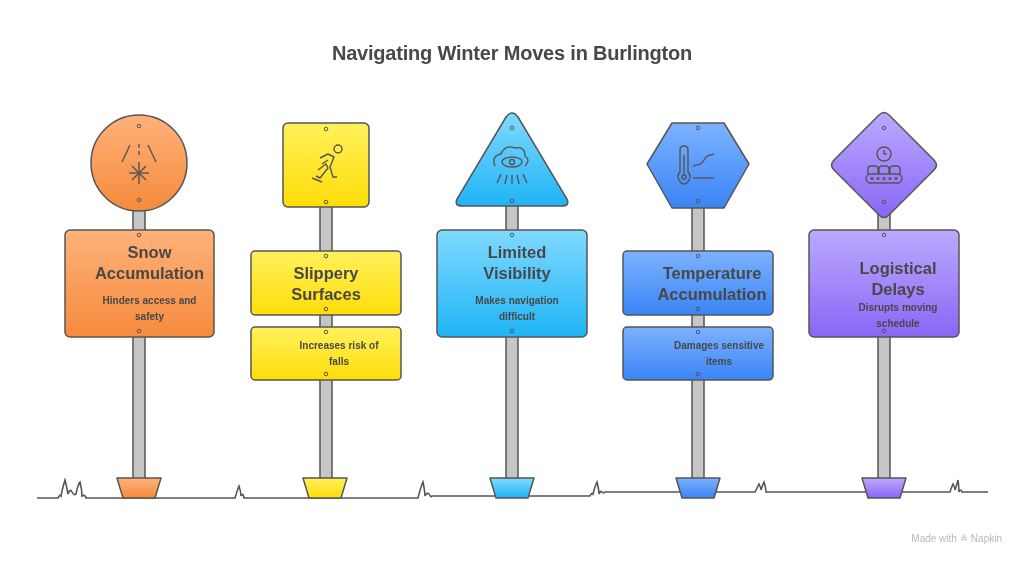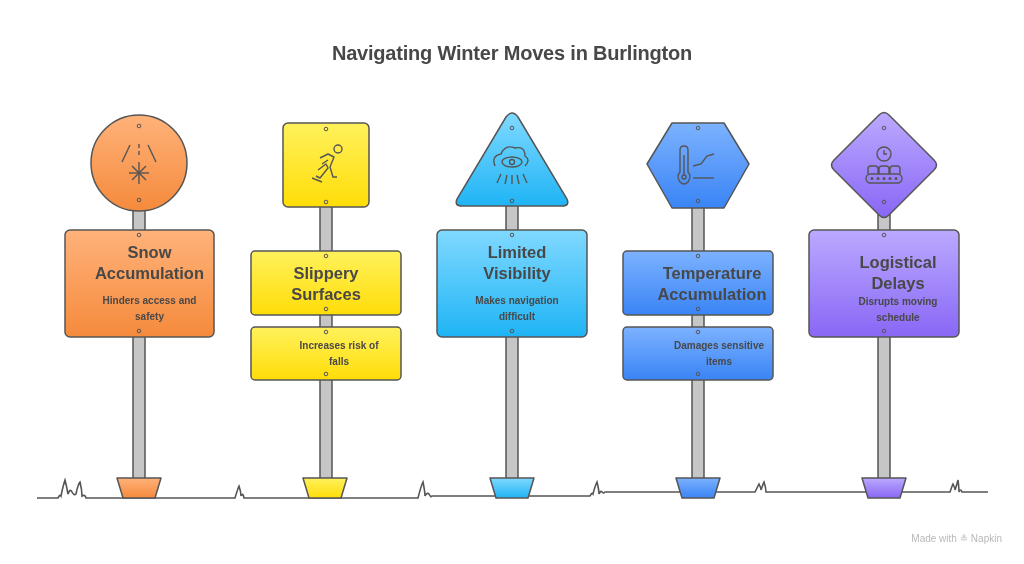--- a/index.html
+++ b/index.html
@@ -167,21 +167,21 @@
   <div class="sub" style="margin-top:9px;"><span>Makes navigation</span><br><span>difficult</span></div>
 </div>
 
 <div class="sign-text" style="left:623px; top:263px; width:178px;">
   <div class="head"><span>Temperature</span><br><span>Accumulation</span></div>
 </div>
 <div class="sign-text" style="left:623px; top:338px; width:150px;margin-left:21px;">
   <div class="sub"><span>Damages sensitive</span><br><span>items</span></div>
 </div>
 
-<div class="sign-text" style="left:809px; top:252px; width:178px;">
+<div class="sign-text" style="left:809px; top:258px; width:178px;">
   <div class="head"><span>Logistical</span><br><span>Delays</span></div>
   <div class="sub" style=""><span>Disrupts moving</span><br><span>schedule</span></div>
 </div>
 
 <div class="footer">
   <span>Made with</span>
   <span>≗</span>
   <span>Napkin</span>
 </div>
 

